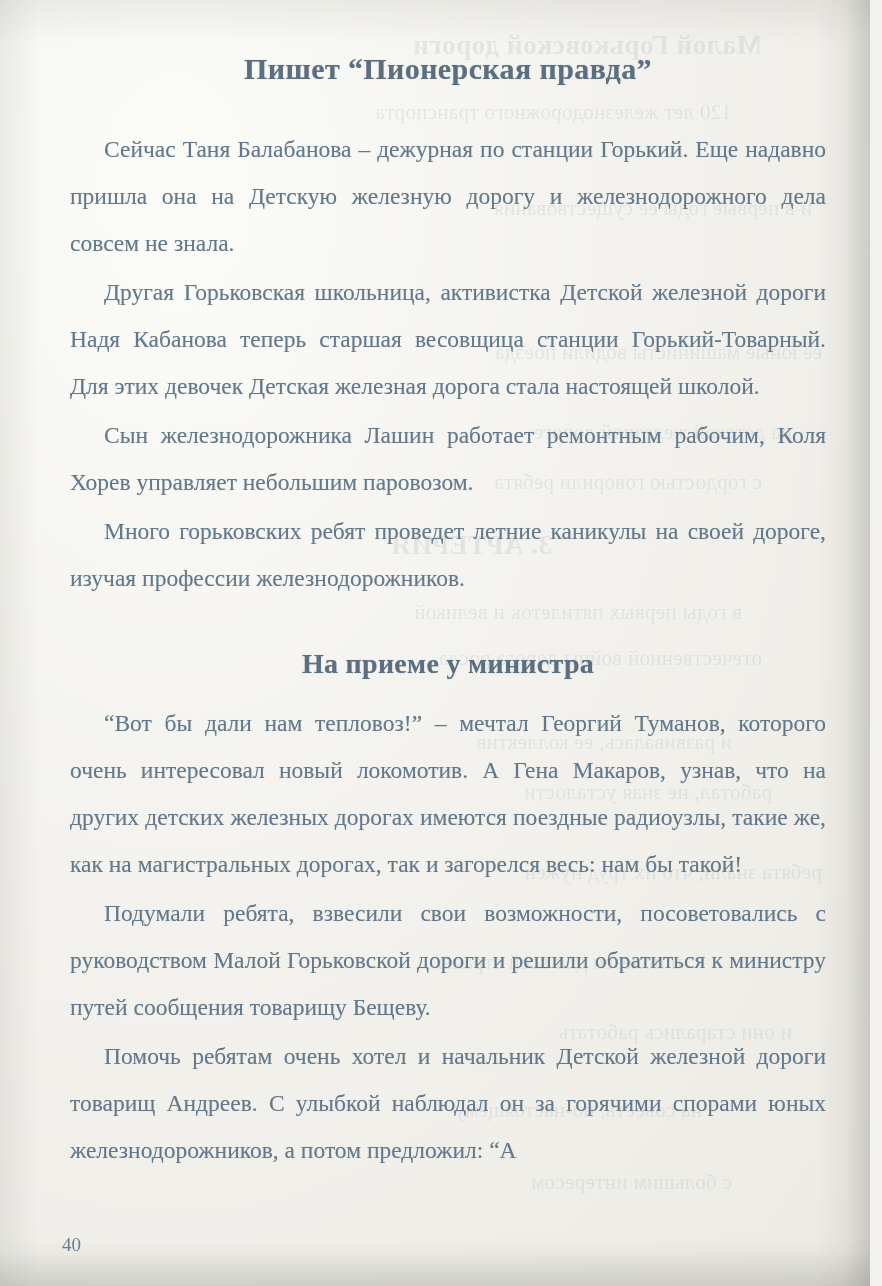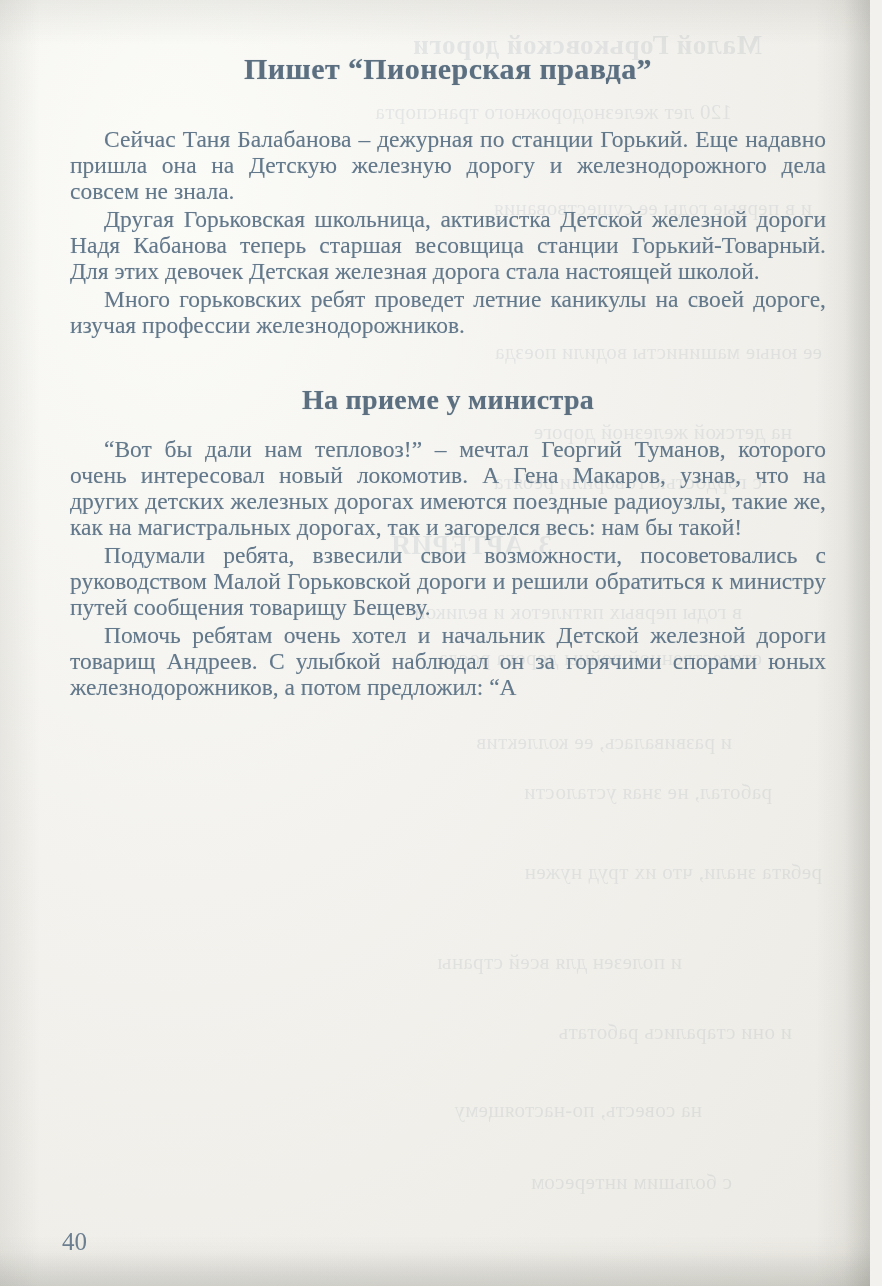--- a/index.html
+++ b/index.html
@@ -89,39 +89,39 @@
   h2.doc-heading {
     font-size: 28px;
     letter-spacing: 0.3px;
     margin-top: 46px;
     margin-bottom: 20px;
   }
 
   p.doc-par {
     margin: 0 0 2px 0;
     font-size: 23.5px;
-    line-height: 26px;
+    line-height: 47px;
     text-align: justify;
     text-indent: 34px;
     color: #63798b;
     letter-spacing: 0.0px;
     text-shadow: 0 0 0.7px rgba(95,120,140,0.35);
     hyphens: manual;
   }
 
   p.doc-par.tight {
     margin-bottom: 0;
   }
 
   .page-number {
     position: absolute;
     left: 62px;
     bottom: 30px;
     z-index: 4;
-    font-size: 25px;
+    font-size: 19px;
     color: #6b7f90;
     font-family: "Liberation Serif", serif;
   }
 
   
   .gutter-shade {
     position: absolute;
     top: 0;
     right: 0;
     width: 26px;
@@ -167,20 +167,21 @@
 
   <div class="gutter-shade"></div>
   <div class="edge-shade-bottom"></div>
 
   <div class="content">
 
     <h1 class="doc-heading">Пишет “Пионерская правда”</h1>
 
     <p class="doc-par">Сейчас Таня Балабанова – дежурная по станции Горький. Еще надавно пришла она на Детскую железную дорогу и железнодорожного дела совсем не знала.</p>
     <p class="doc-par">Другая Горьковская школьница, активистка Детской железной дороги Надя Кабанова теперь старшая весовщица станции Горький-Товарный. Для этих девочек Детская железная дорога стала настоящей школой.</p>
+    <p class="doc-par">Сын железнодорожника Лашин работает ремонтным рабочим, Коля Хорев управляет небольшим паровозом.</p>
     <p class="doc-par">Много горьковских ребят проведет летние каникулы на своей дороге, изучая профессии железнодорожников.</p>
 
     <h2 class="doc-heading">На приеме у министра</h2>
 
     <p class="doc-par">“Вот бы дали нам тепловоз!” – мечтал Георгий Туманов, которого очень интересовал новый локомотив. А Гена Макаров, узнав, что на других детских железных дорогах имеются поездные радиоузлы, такие же, как на магистральных дорогах, так и загорелся весь: нам бы такой!</p>
     <p class="doc-par">Подумали ребята, взвесили свои возможности, посоветовались с руководством Малой Горьковской дороги и решили обратиться к министру путей сообщения товарищу Бещеву.</p>
     <p class="doc-par tight">Помочь ребятам очень хотел и начальник Детской железной дороги товарищ Андреев. С улыбкой наблюдал он за горячими спорами юных железнодорожников, а потом предложил: “А</p>
 
   </div>
 

